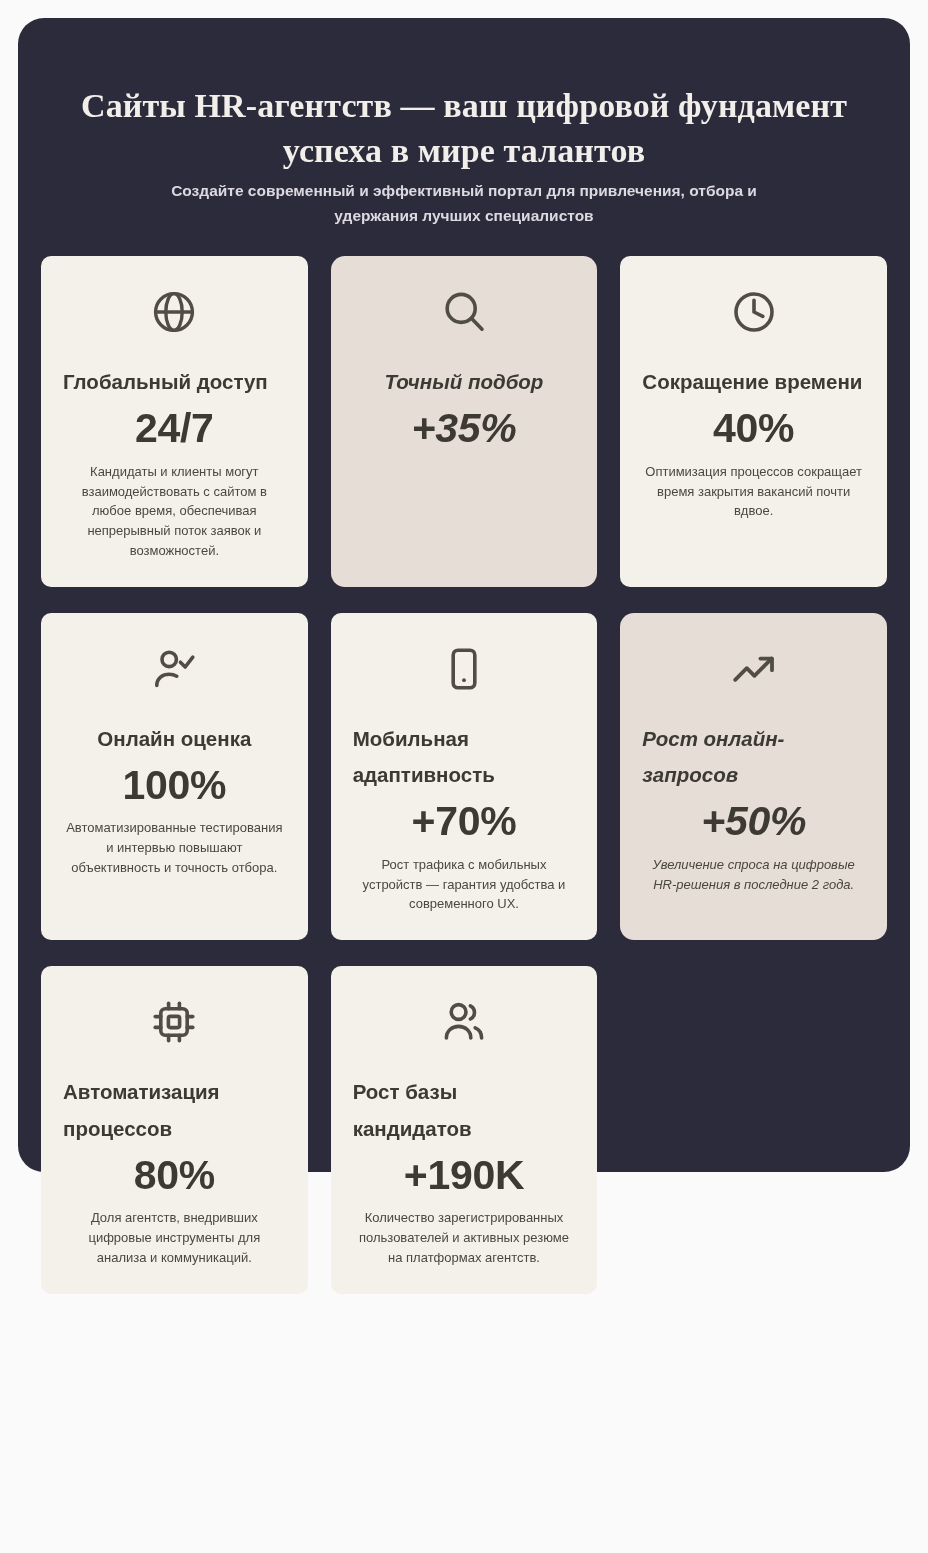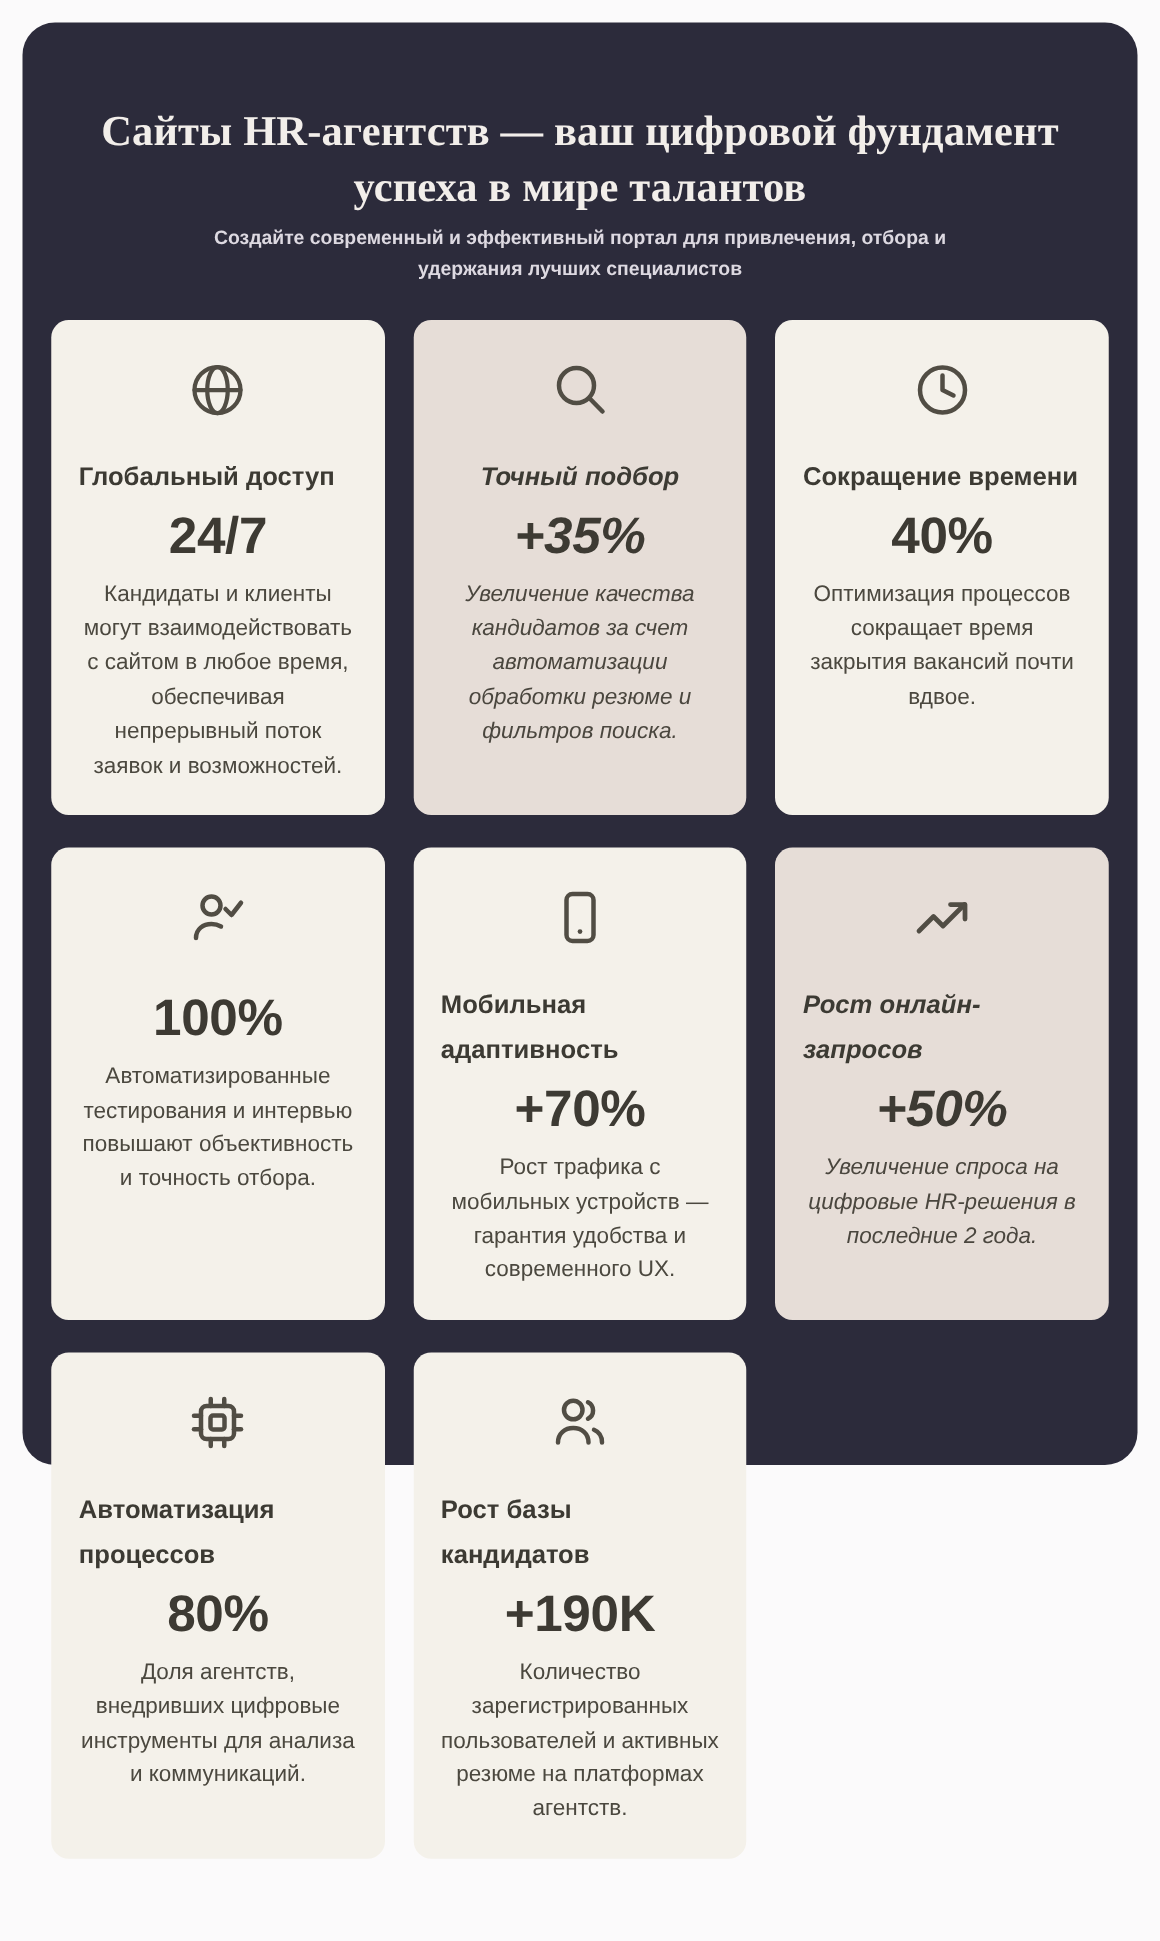--- a/index.html
+++ b/index.html
@@ -71,21 +71,21 @@
   }
 
   .card {
     border-radius: 14px;
     box-sizing: border-box;
     padding: 30px 22px 26px;
     display: flex;
     flex-direction: column;
     align-items: center;
   }
-  .card.tone-light  { background: #f4f1ea; }
+  .card.tone-light  { background: #f4f1ea; border-radius: 10px; }
   .card.tone-beige  { background: #e6ddd7; font-style: italic; }
 
   .card-icon {
     height: 52px;
     display: flex;
     align-items: center;
     justify-content: center;
     margin-bottom: 26px;
   }
   .card-icon svg { display: block; }
@@ -108,21 +108,21 @@
     font-weight: bold;
     line-height: 1.3;
     color: #3d3a33;
     margin: 2px 0 6px;
     letter-spacing: -0.3px;
   }
 
   .card-desc {
     width: 100%;
     text-align: center;
-    font-size: 18px;
+    font-size: 13px;
     line-height: 1.52;
     color: #4b483f;
     margin: 0;
   }
 
   
   .tone-beige .card-desc { color: #4a463e; }
 </style>
 </head>
 <body>
@@ -150,41 +150,41 @@
         </div>
         <div class="card tone-beige">
           <div class="card-icon">
             <svg width="48" height="48" viewBox="0 0 24 24" fill="none" stroke="#514d44" stroke-width="1.8" stroke-linecap="round">
       <circle cx="10.6" cy="10.2" r="7"></circle>
       <line x1="15.8" y1="15.3" x2="21" y2="20.6"></line>
     </svg>
           </div>
           <div class="card-title center">Точный подбор</div>
           <div class="card-stat">+35%</div>
-          <div class="card-desc">Увеличение качества кандидатов за счет автоматизации обработки резюме и фильтров поиска.</div>
         </div>
         <div class="card tone-light">
           <div class="card-icon">
             <svg width="48" height="48" viewBox="0 0 24 24" fill="none" stroke="#514d44" stroke-width="1.8" stroke-linecap="round" stroke-linejoin="round">
       <circle cx="12" cy="12" r="9"></circle>
       <polyline points="12,6.2 12,12 16.4,14.2"></polyline>
     </svg>
           </div>
           <div class="card-title">Сокращение времени</div>
           <div class="card-stat">40%</div>
           <div class="card-desc">Оптимизация процессов сокращает время закрытия вакансий почти вдвое.</div>
         </div>
         <div class="card tone-light">
           <div class="card-icon">
             <svg width="48" height="48" viewBox="0 0 24 24" fill="none" stroke="#514d44" stroke-width="1.8" stroke-linecap="round" stroke-linejoin="round">
       <circle cx="9.6" cy="7.2" r="3.6"></circle>
       <path d="M3.4 20.2c0-3.6 2.9-5.6 6.2-5.6 1.4 0 2.7.35 3.8 1"></path>
       <polyline points="15.2,8.6 17.6,11 21.4,6.1"></polyline>
     </svg>
           </div>
+          <div class="card-title center">Онлайн оценка</div>
           <div class="card-stat">100%</div>
           <div class="card-desc">Автоматизированные тестирования и интервью повышают объективность и точность отбора.</div>
         </div>
         <div class="card tone-light">
           <div class="card-icon">
             <svg width="48" height="48" viewBox="0 0 24 24" fill="none" stroke="#514d44" stroke-width="1.8" stroke-linecap="round" stroke-linejoin="round">
       <rect x="6.6" y="2.6" width="10.8" height="18.8" rx="2.4"></rect>
       <circle cx="12" cy="17.6" r="0.95" fill="#514d44" stroke="none"></circle>
     </svg>
           </div>

